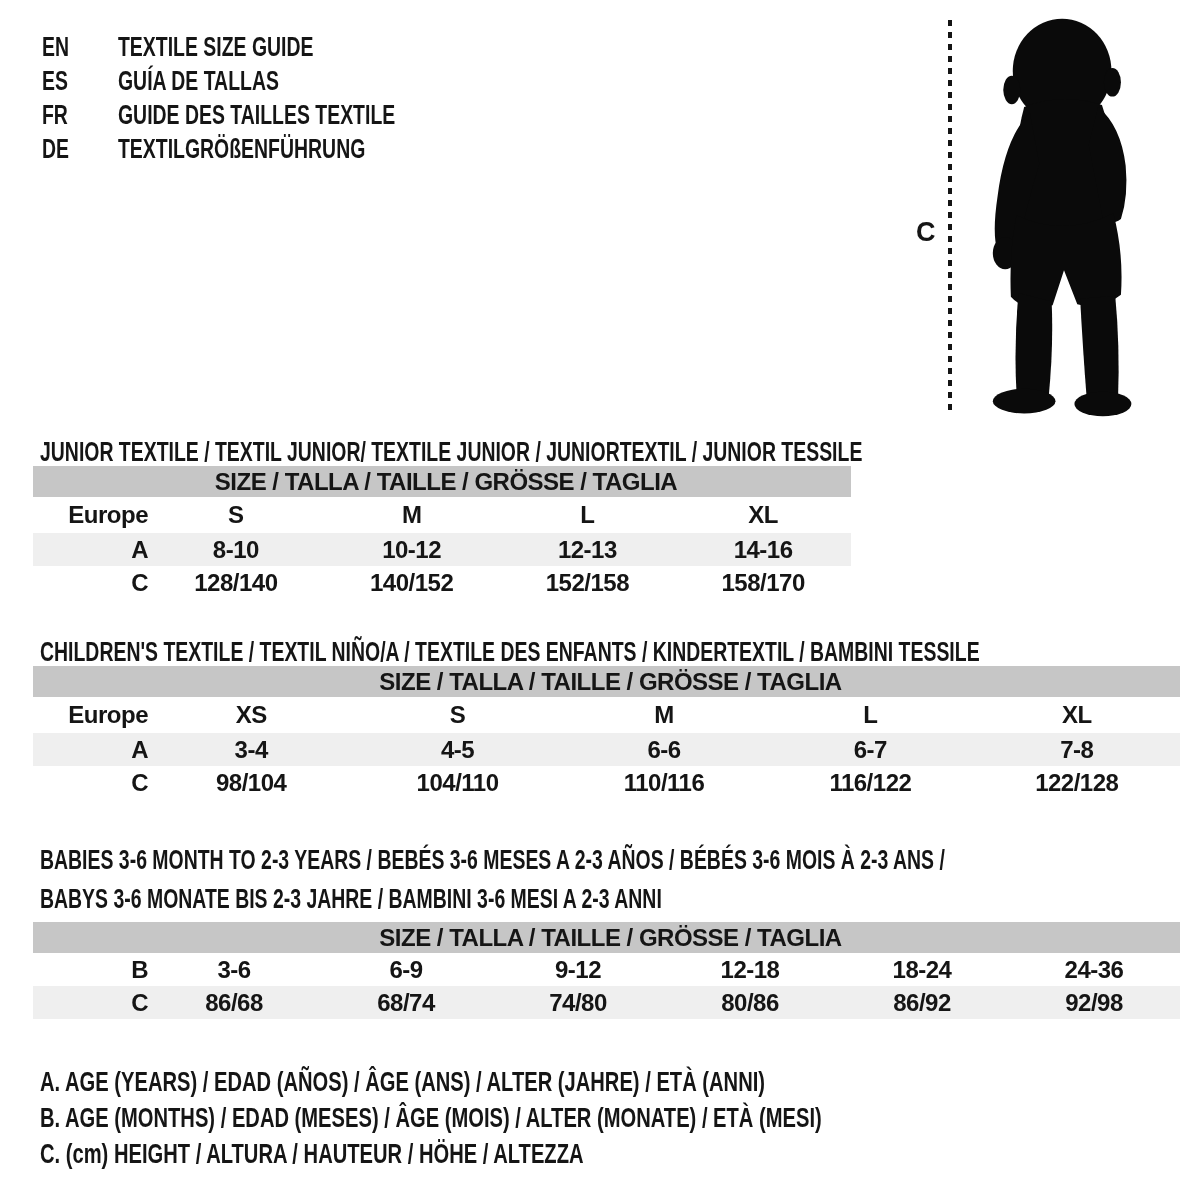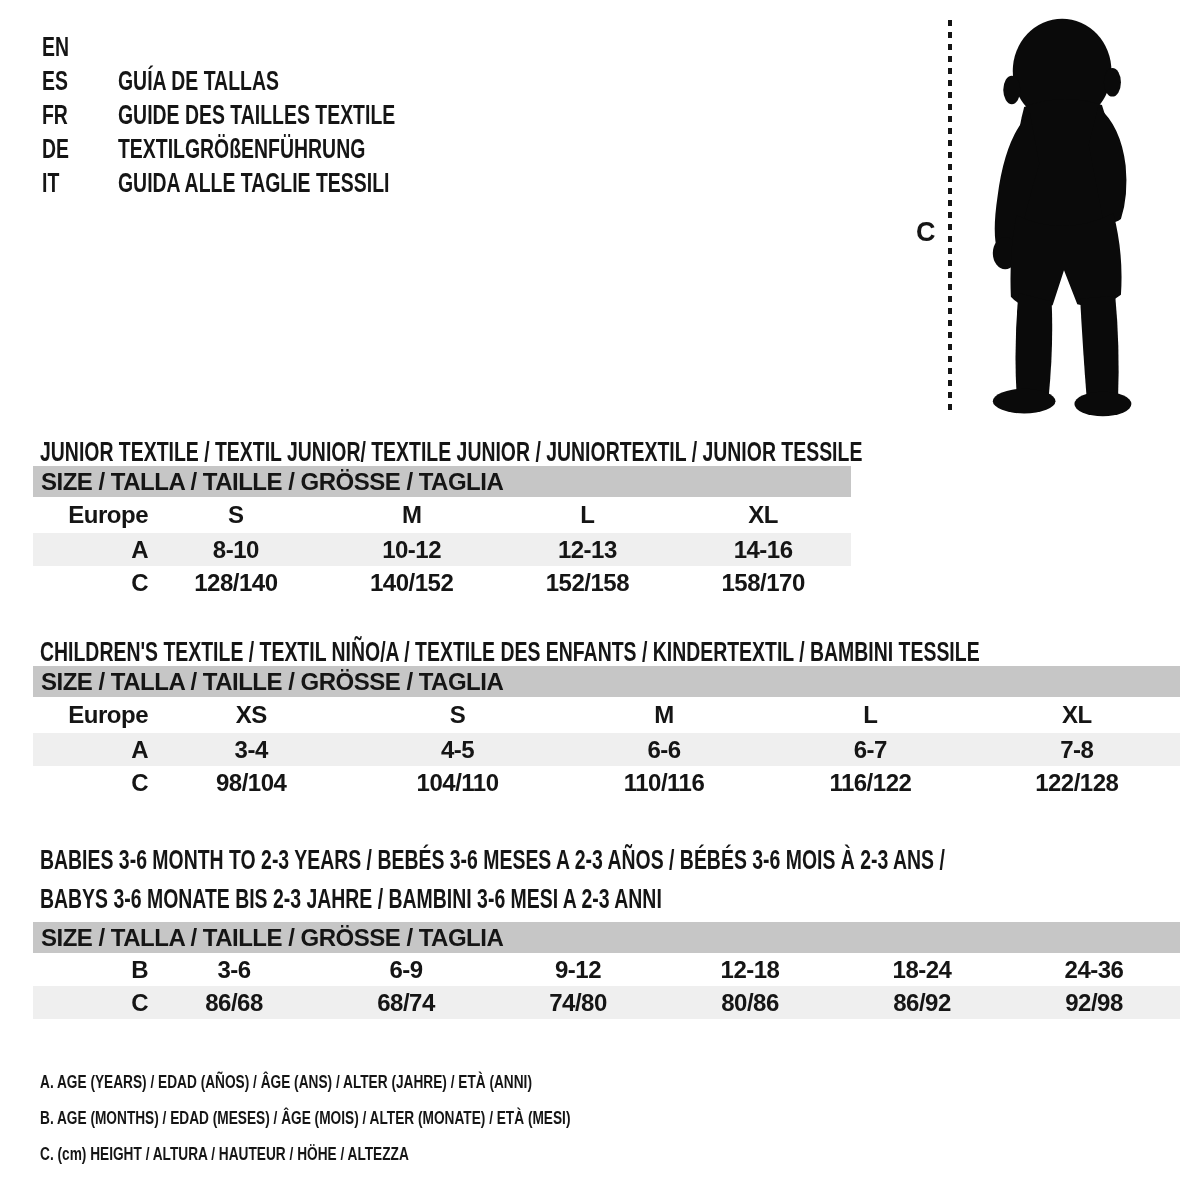--- a/index.html
+++ b/index.html
@@ -25,55 +25,52 @@
   .section{position:absolute;left:33px;}
   .sec-title{font-size:27px;line-height:28px;padding-left:7px;}
   #sec-junior{top:438px;width:818px;}
   #sec-junior .sec-title{}
   #sec-children{top:638px;width:1147px;}
   #sec-children .sec-title{}
   #sec-babies{top:841px;width:1147px;}
   #sec-babies .sec-title{line-height:39px;margin-bottom:3px;}
 
   table{border-collapse:collapse;table-layout:fixed;width:100%;font-size:24px;letter-spacing:-0.5px;}
-  .thead-bar{background:#c6c6c6;height:31px;text-align:left;padding-left:8px;font-size:24px;}
+  .thead-bar{background:#c6c6c6;height:31px;text-align:center;padding-left:8px;font-size:24px;}
   td{height:33px;padding:0;}
   tr.tall td{height:36px;}
   .row-label{text-align:right;padding-left:8px;}
   .val{text-align:center;}
   tr.shaded td{background:#efefef;}
 
   
-  .legend{position:absolute;left:40px;top:1064px;font-size:19px;}
+  .legend{position:absolute;left:40px;top:1064px;font-size:28px;}
   .legend-line{height:36px;display:flex;align-items:center;}
 </style>
 </head>
 <body>
 
 <div class="page">
 
   <div class="lang">
     <div class="lang-row">
       <div class="lang-code"><span class="cond">EN</span></div>
+      <div><span class="cond">TEXTILE SIZE GUIDE</span></div>
     </div>
     <div class="lang-row">
       <div class="lang-code"><span class="cond">ES</span></div>
       <div><span class="cond">GUÍA DE TALLAS</span></div>
     </div>
     <div class="lang-row">
       <div class="lang-code"><span class="cond">FR</span></div>
       <div><span class="cond">GUIDE DES TAILLES TEXTILE</span></div>
     </div>
     <div class="lang-row">
       <div class="lang-code"><span class="cond">DE</span></div>
       <div><span class="cond">TEXTILGRÖßENFÜHRUNG</span></div>
-    </div>
-    <div class="lang-row">
-      <div class="lang-code"><span class="cond">IT</span></div>
-      <div><span class="cond">GUIDA ALLE TAGLIE TESSILI</span></div>
     </div>
   </div>
 
   <div class="figure">
     <div class="c-label"><span>C</span></div>
     <div class="dash-line"></div>
     <svg class="silhouette" width="192" height="408" viewBox="0 0 200 430" xmlns="http://www.w3.org/2000/svg" fill="#0a0a0a">
       <ellipse cx="98" cy="60" rx="52" ry="55"></ellipse>
       <ellipse cx="45" cy="80" rx="9" ry="15"></ellipse>
       <ellipse cx="151" cy="72" rx="9" ry="15"></ellipse>

